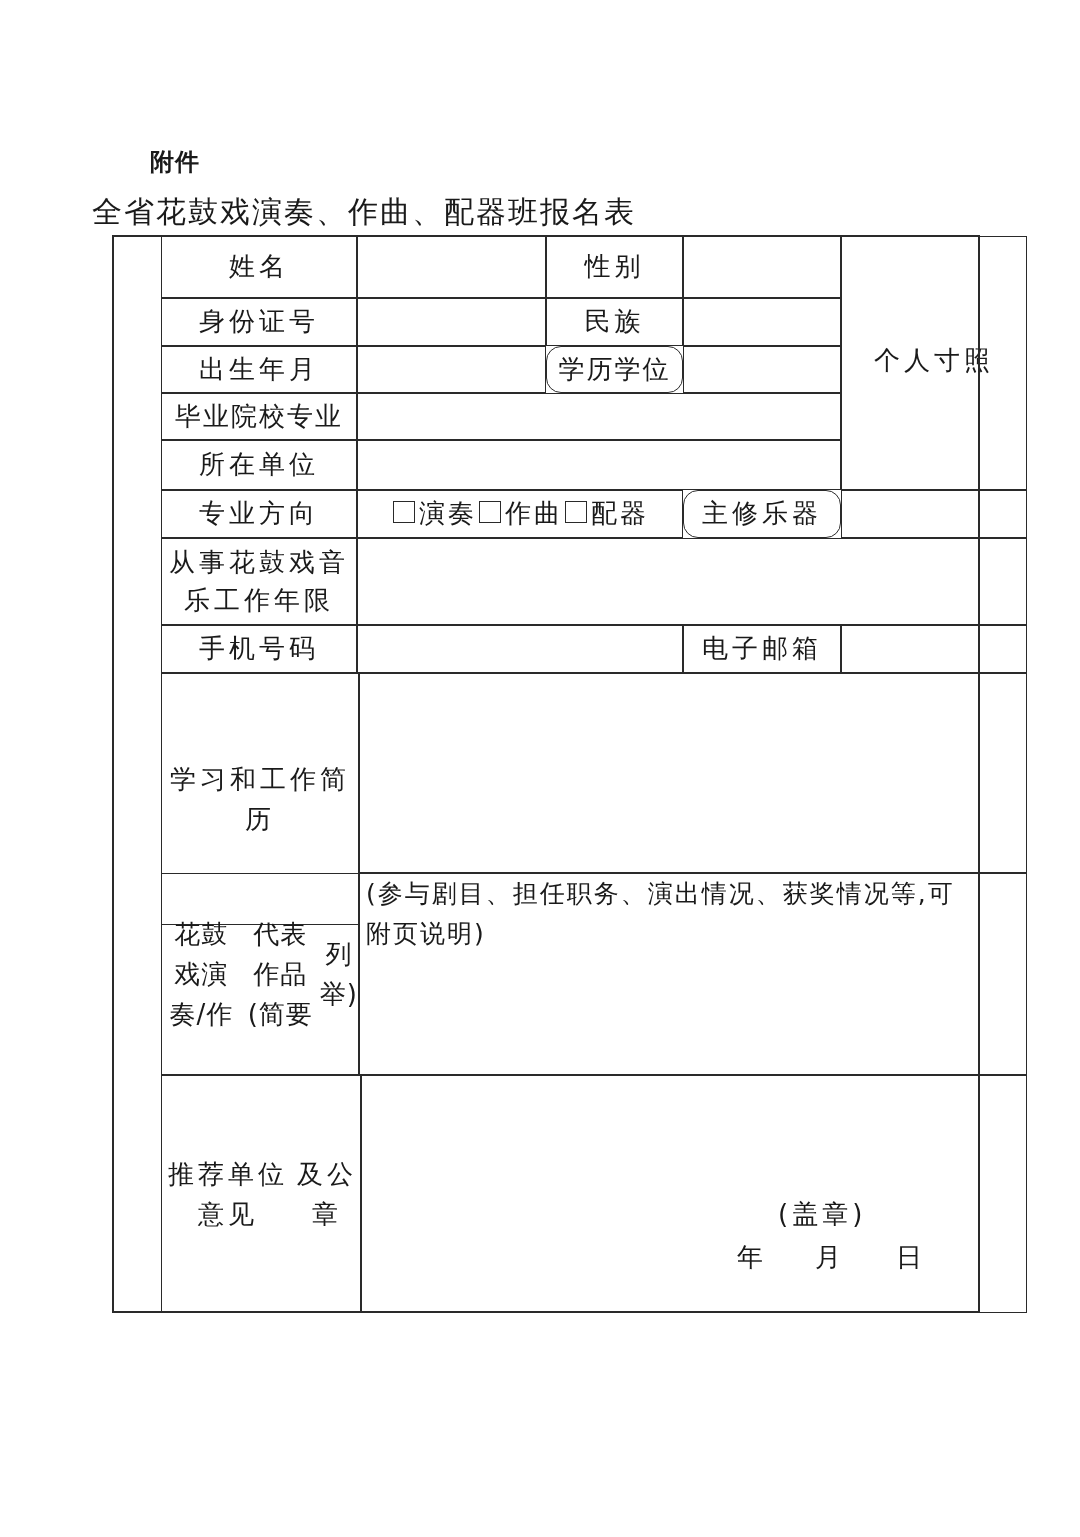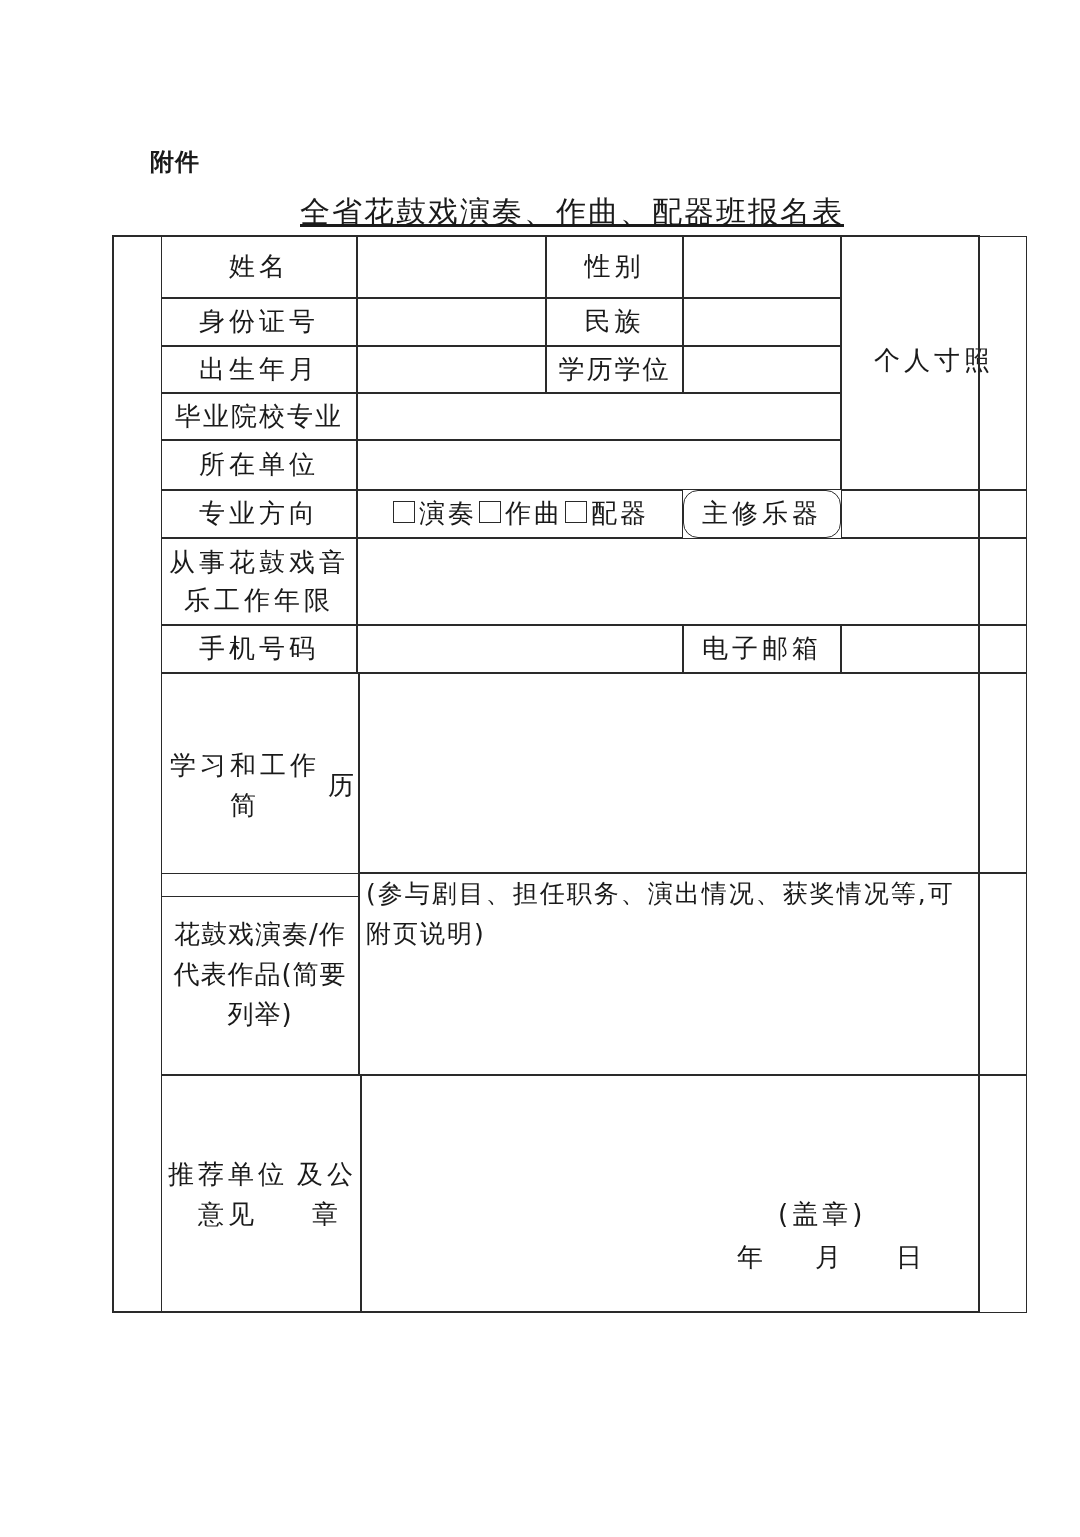--- a/index.html
+++ b/index.html
@@ -1,19 +1,19 @@
 <!DOCTYPE html>
 <html><head>
 <meta charset="utf-8">
 <style>
   html, body { margin:0; padding:0; background:#ffffff; }
   body { width:1080px; height:1537px; position:relative; overflow:hidden;
          font-family:"DejaVu Sans", sans-serif; color:#1a1a1a; }
   .attach { position:absolute; left:150px; top:146px; font-size:24px; font-weight:bold; letter-spacing:1px; }
-  .title { position:absolute; left:0; width:1080px; top:192px; text-align:center; font-size:30px; letter-spacing:2px; padding-left:64px; box-sizing:border-box;text-decoration:underline; }
+  .title { position:absolute; left:0; width:1080px; top:192px; text-align:left; font-size:30px; letter-spacing:2px; padding-left:92px; box-sizing:border-box; }
   .cell { position:absolute; box-sizing:border-box; border:1.5px solid #2a2a2a; display:flex; align-items:center; justify-content:center; text-align:center; font-size:26px; letter-spacing:4px; line-height:1.45; background:transparent;margin-left:48px; }
   .frame { position:absolute; left:112px; top:235px; width:868px; height:1078px; border:2.5px solid #2a2a2a; box-sizing:border-box; }
   .input { cursor:text; }
   .hint { justify-content:flex-start; text-align:left; padding-left:12px; letter-spacing:3px; }
   .seal { position:absolute; font-size:26px; letter-spacing:4px; }
   .date { position:absolute; font-size:26px; }
   .box { display:inline-block; width:20px; height:20px; border:1.5px solid #2a2a2a; vertical-align:middle; margin-right:4px; margin-left:2px; position:relative; top:-2px; }
   .opt { display:inline-flex; align-items:center; cursor:pointer; letter-spacing:3px; }
 </style>
 </head>
@@ -32,21 +32,21 @@
     <span style="position:relative;top:-2px;">个人寸照</span>
   </div>
 
   <div class="cell" style="left:113px;top:298px;width:196px;height:48px;">身份证号</div>
   <div class="cell input" style="left:309px;top:298px;width:189px;height:48px;"></div>
   <div class="cell" style="left:498px;top:298px;width:137px;height:48px;">民族</div>
   <div class="cell input" style="left:635px;top:298px;width:158px;height:48px;"></div>
 
   <div class="cell" style="left:113px;top:346px;width:196px;height:47px;">出生年月</div>
   <div class="cell input" style="left:309px;top:346px;width:189px;height:47px;"></div>
-  <div class="cell" style="left:498px;top:346px;width:137px;height:47px;letter-spacing:2px;">学历学位</div>
+  <div class="cell" style="left:498px;top:346px;width:137px;height:47px;letter-spacing:2px;border-radius:15px;">学历学位</div>
   <div class="cell input" style="left:635px;top:346px;width:158px;height:47px;"></div>
 
   <div class="cell" style="left:113px;top:393px;width:196px;height:47px;letter-spacing:2px;">毕业院校专业</div>
   <div class="cell input" style="left:309px;top:393px;width:484px;height:47px;"></div>
 
   <div class="cell" style="left:113px;top:440px;width:196px;height:50px;">所在单位</div>
   <div class="cell input" style="left:309px;top:440px;width:484px;height:50px;"></div>
 
   <div class="cell" style="left:113px;top:490px;width:196px;height:48px;">专业方向</div>
   <div class="cell" style="left:309px;top:490px;width:326px;height:48px;letter-spacing:0;">
@@ -70,27 +70,27 @@
     <span>从事花鼓戏音</span>
     <span>乐工作年限</span>
   </div>
   <div class="cell input" style="left:309px;top:538px;width:670px;height:87px;"></div>
 
   <div class="cell" style="left:113px;top:625px;width:196px;height:48px;">手机号码</div>
   <div class="cell input" style="left:309px;top:625px;width:326px;height:48px;"></div>
   <div class="cell" style="left:635px;top:625px;width:158px;height:48px;">电子邮箱</div>
   <div class="cell input" style="left:793px;top:625px;width:186px;height:48px;"></div>
 
-  <div class="cell" style="left:113px;top:673px;width:198px;height:224px;flex-direction:row;line-height:1.55;">
+  <div class="cell" style="left:113px;top:673px;width:198px;height:252px;flex-direction:column;line-height:1.55;">
     <span>学习和工作简</span>
     <span>历</span>
   </div>
   <div class="cell input" style="left:311px;top:673px;width:668px;height:200px;"></div>
 
-  <div class="cell" style="left:113px;top:873px;width:198px;height:202px;flex-direction:column;letter-spacing:1px;line-height:1.55;">
+  <div class="cell" style="left:113px;top:873px;width:198px;height:202px;flex-direction:row;letter-spacing:1px;line-height:1.55;">
     <span>花鼓戏演奏/作</span>
     <span>代表作品(简要</span>
     <span>列举)</span>
   </div>
   <div class="cell input hint" style="left:311px;top:873px;width:668px;height:202px;flex-direction:column;align-items:flex-start;padding-left:6px;letter-spacing:2px;font-size:25px;line-height:1.6;">
     <span>(参与剧目、担任职务、演出情况、获奖情况等,可</span>
     <span>附页说明)</span>
   </div>
 
   <div class="cell" style="left:113px;top:1075px;width:200px;height:238px;flex-direction:row;line-height:1.55;">

